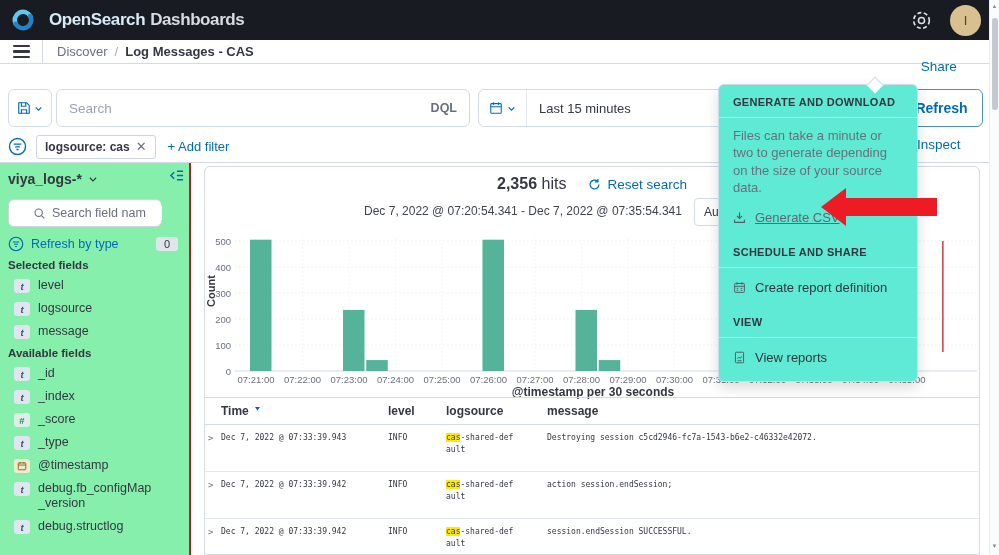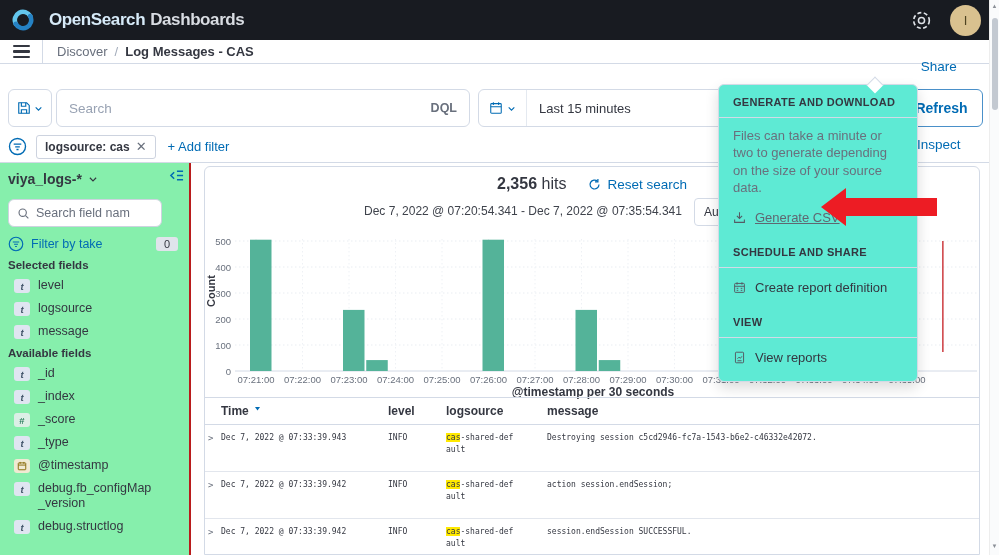--- a/index.html
+++ b/index.html
@@ -46,21 +46,21 @@
   .filter-pill { margin-left:9px; height:24px; border:1px solid #cdd3df; border-radius:3px; background:#fff; display:flex; align-items:center; gap:6px; padding:0 8px; font-size:12px; font-weight:600; color:#343741; cursor:pointer; }
   .filter-pill .x { color:#69707d; font-weight:400; font-size:13px; }
   .add-filter { margin-left:12px; font-size:13px; color:#006bb4; cursor:pointer; text-decoration:none; }
   .section-divider { position:absolute; top:162px; left:0; width:999px; height:1px; background:#d3dae6; }
 
   
   .sidebar { position:absolute; top:163px; left:0; width:191px; height:392px; border-right:2px solid #b91c1c; background:#86efac; padding:6px 0 0 8px; overflow:hidden; }
   .index-row { display:flex; align-items:center; gap:6px; height:20px; margin-bottom:10px; cursor:pointer; }
   .index-name { font-size:14px; font-weight:700; color:#343741; }
   .collapse-btn { position:absolute; top:5px; right:5px; cursor:pointer; }
-  .field-search { width:154px; height:28px; border:1px solid #cdd3df; border-radius:6px; display:flex; align-items:center; padding:0 8px; gap:6px; margin-bottom:8px; background:#fff; }
+  .field-search { width:154px; height:28px; border:1px solid #cdd3df; border-radius:6px; display:flex; align-items:center; padding:0 24px; gap:6px; margin-bottom:8px; background:#fff; }
   .field-search input { border:none; outline:none; width:110px; font-size:12.5px; color:#343741; font-family:"Liberation Sans", sans-serif; }
   .field-search input::placeholder { color:#69707d; }
   .ftype-row { display:flex; align-items:center; gap:7px; height:18px; margin-bottom:6px; width:170px; cursor:pointer; }
   .ftype-label { font-size:12.5px; color:#006bb4; }
   .ftype-badge { margin-left:auto; background:#e0e4eb; border-radius:3px; font-size:11px; color:#343741; padding:1px 8px; }
   .fields-heading { font-size:11.5px; font-weight:700; color:#343741; margin:6px 0 7px 0; }
   .field-row { display:flex; align-items:flex-start; gap:8px; margin:0 0 8px 6px; line-height:15px; cursor:pointer; }
   .field-name { font-size:12.5px; color:#343741; max-width:118px; overflow-wrap:anywhere; word-break:break-all; }
   .fbadge { flex:0 0 auto; width:16px; height:14px; border-radius:3px; font-size:9.5px; font-weight:700; display:flex; align-items:center; justify-content:center; margin-top:1px; }
   .fbadge.t { background:#dfe5f1; color:#3d5066; font-style:italic; }
@@ -229,21 +229,21 @@
       </span>
       <input type="text" placeholder="Search field nam" style="">
     </div>
     <div class="ftype-row">
       <span style="display:flex">
         <svg width="16" height="16" viewBox="0 0 18 18">
             <circle cx="9" cy="9" r="7.6" fill="none" stroke="#006bb4" stroke-width="1.3"></circle>
             <path d="M5.4 6.8h7.2M6.8 9.3h4.4M8 11.8h2" stroke="#006bb4" stroke-width="1.3"></path>
           </svg>
       </span>
-      <span class="ftype-label">Filter by take</span>
+      <span class="ftype-label">Refresh by type</span>
       <span class="ftype-badge">0</span>
     </div>
     <div class="fields-heading">Selected fields</div>
     <div id="selected-fields-list">
         <div class="field-row">
           <span class="fbadge t">t</span>
           <span class="field-name">level</span>
         </div>
         <div class="field-row">
           <span class="fbadge t">t</span>

